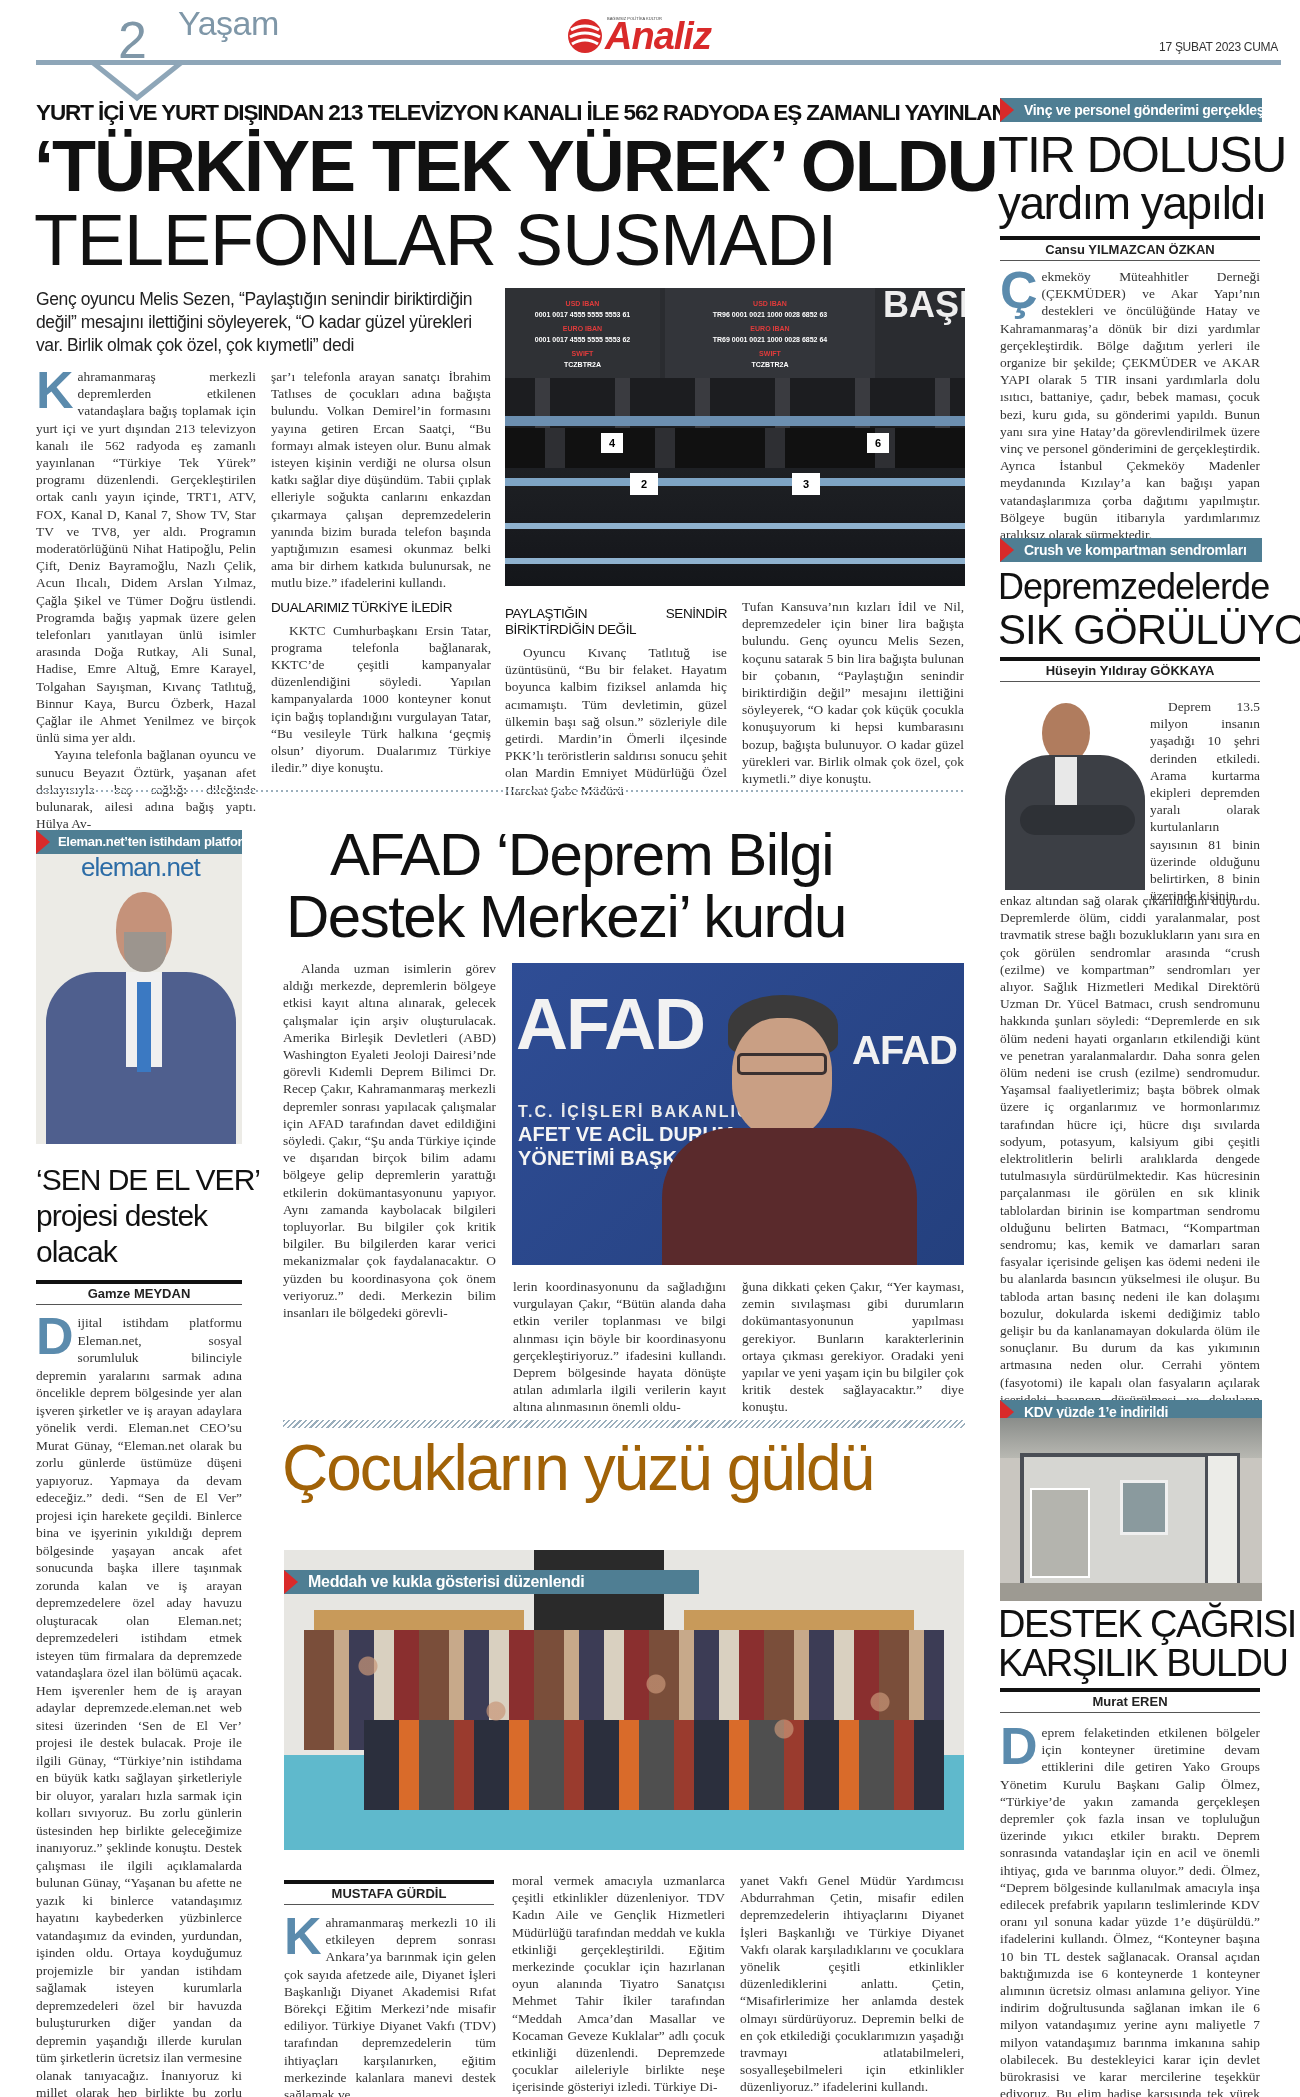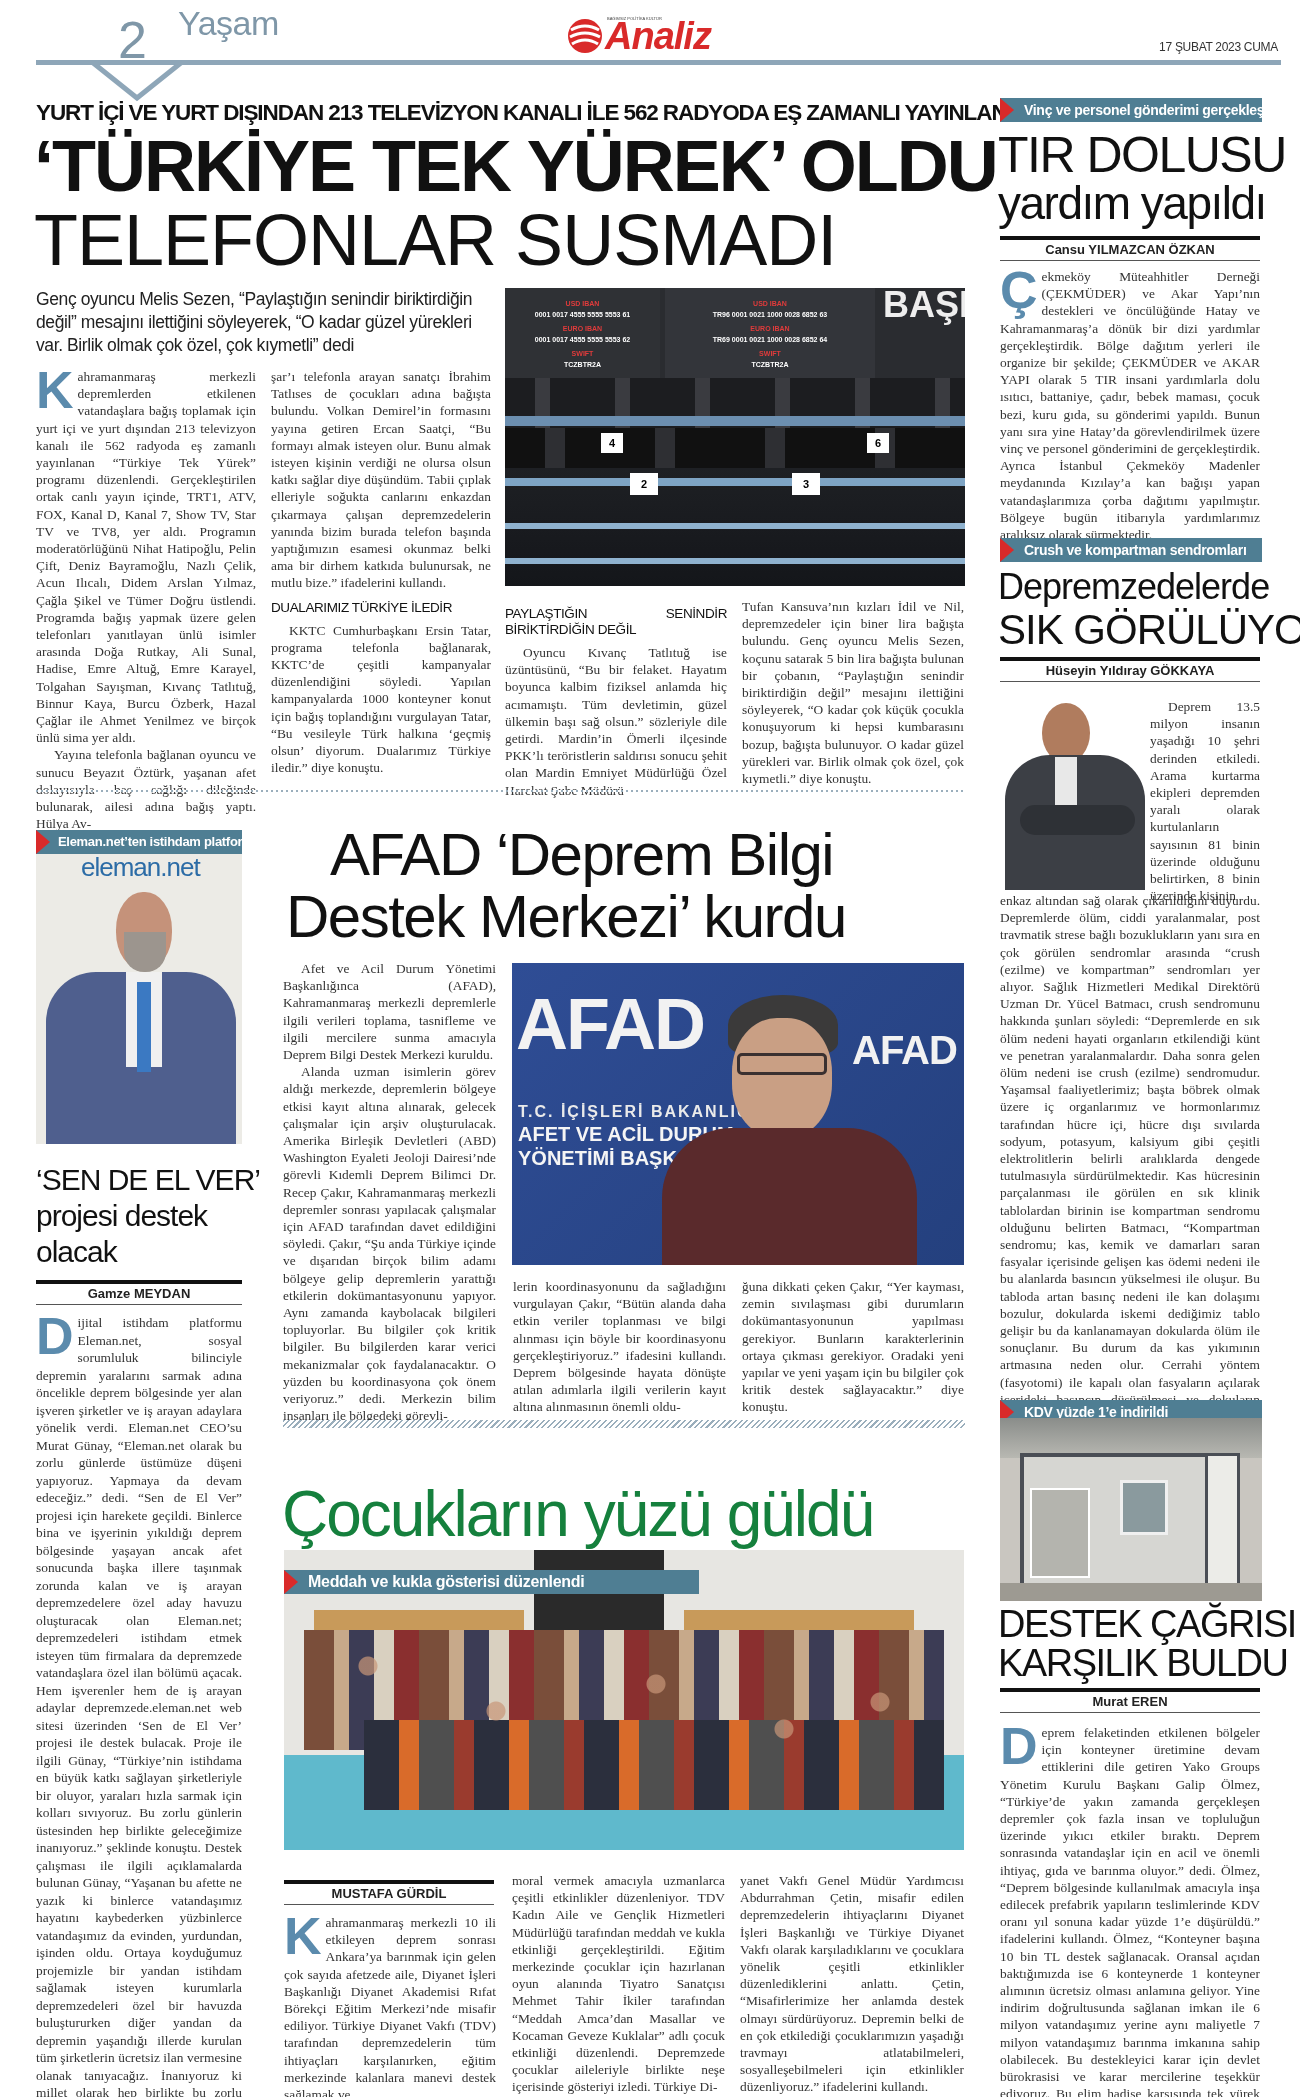--- a/index.html
+++ b/index.html
@@ -153,39 +153,38 @@
 <div class="abs sans" style="left:36px;top:1234px;font-size:30px;line-height:36px;color:#111;letter-spacing:-1px;white-space:nowrap">olacak</div>
 <div class="byline" style="left:36px;top:1280px;width:206px">Gamze MEYDAN</div>
 <div class="abs body-text" style="left:36px;top:1314px;width:206px;line-height:17.5px">
   <span class="dropcap">D</span>
   <p class="noind">ijital istihdam platformu Eleman.net, sosyal sorumluluk bilinciyle depremin yaralarını sarmak adına öncelikle deprem bölgesinde yer alan işveren şirketler ve iş arayan adaylara yönelik verdi. Eleman.net CEO’su Murat Günay, “Eleman.net olarak bu zorlu günlerde üstümüze düşeni yapıyoruz. Yapmaya da devam edeceğiz.” dedi. “Sen de El Ver” projesi için harekete geçildi. Binlerce bina ve işyerinin yıkıldığı deprem bölgesinde yaşayan ancak afet sonucunda başka illere taşınmak zorunda kalan ve iş arayan depremzedelere özel aday havuzu oluşturacak olan Eleman.net; depremzedeleri istihdam etmek isteyen tüm firmalara da depremzede vatandaşlara özel ilan bölümü açacak. Hem işverenler hem de iş arayan adaylar depremzede.eleman.net web sitesi üzerinden ‘Sen de El Ver’ projesi ile destek bulacak. Proje ile ilgili Günay, “Türkiye’nin istihdama en büyük katkı sağlayan şirketleriyle bir oluyor, yaraları hızla sarmak için kolları sıvıyoruz. Bu zorlu günlerin üstesinden hep birlikte geleceğimize inanıyoruz.” şeklinde konuştu. Destek çalışması ile ilgili açıklamalarda bulunan Günay, “Yaşanan bu afette ne yazık ki binlerce vatandaşımız hayatını kaybederken yüzbinlerce vatandaşımız da evinden, yurdundan, işinden oldu. Ortaya koyduğumuz projemizle bir yandan istihdam sağlamak isteyen kurumlarla depremzedeleri özel bir havuzda buluştururken diğer yandan da depremin yaşandığı illerde kurulan tüm şirketlerin ücretsiz ilan vermesine olanak tanıyacağız. İnanıyoruz ki millet olarak hep birlikte bu zorlu sürecin de üstesinden geleceğiz.” ifadelerini kullandı.</p>
 </div>
 
 <div class="abs sans" style="left:330px;top:822px;font-size:60px;line-height:66px;color:#111;letter-spacing:-1.5px;white-space:nowrap">AFAD ‘Deprem Bilgi</div>
 <div class="abs sans" style="left:286px;top:884px;font-size:60px;line-height:66px;color:#111;letter-spacing:-1.5px;white-space:nowrap">Destek Merkezi’ kurdu</div>
 <div class="abs body-text" style="left:283px;top:960px;width:213px">
-  <p>Afet ve Acil Durum Yönetimi Başkanlığınca (AFAD), Kahramanmaraş merkezli depremlerle ilgili verileri toplama, tasnifleme ve ilgili mercilere sunma amacıyla Deprem Bilgi Destek Merkezi kuruldu.</p>
   <p>Alanda uzman isimlerin görev aldığı merkezde, depremlerin bölgeye etkisi kayıt altına alınarak, gelecek çalışmalar için arşiv oluşturulacak. Amerika Birleşik Devletleri (ABD) Washington Eyaleti Jeoloji Dairesi’nde görevli Kıdemli Deprem Bilimci Dr. Recep Çakır, Kahramanmaraş merkezli depremler sonrası yapılacak çalışmalar için AFAD tarafından davet edildiğini söyledi. Çakır, “Şu anda Türkiye içinde ve dışarıdan birçok bilim adamı bölgeye gelip depremlerin yarattığı etkilerin dokümantasyonunu yapıyor. Aynı zamanda kaybolacak bilgileri topluyorlar. Bu bilgiler çok kritik bilgiler. Bu bilgilerden karar verici mekanizmalar çok faydalanacaktır. O yüzden bu koordinasyona çok önem veriyoruz.” dedi. Merkezin bilim insanları ile bölgedeki görevli-</p>
 </div>
 <div class="photo" style="left:512px;top:963px;width:452px;height:302px;background:linear-gradient(135deg,#2f4d95,#24407e)">
   <div class="abs sans" style="left:4px;top:20px;font-size:72px;font-weight:900;color:#f2f2f2;letter-spacing:-2px">AFAD</div>
   <div class="abs sans" style="left:340px;top:65px;font-size:40px;font-weight:900;color:#f2f2f2;letter-spacing:-1px">AFAD</div>
   <div class="abs sans" style="left:6px;top:140px;font-size:16px;font-weight:bold;color:#eaeaea;letter-spacing:2px;white-space:nowrap">T.C. İÇİŞLERİ BAKANLIĞI</div>
   <div class="abs sans" style="left:6px;top:160px;font-size:20px;font-weight:900;color:#f5f5f5;white-space:nowrap">AFET VE ACİL DURUM</div>
   <div class="abs sans" style="left:6px;top:184px;font-size:20px;font-weight:900;color:#f5f5f5;white-space:nowrap">YÖNETİMİ BAŞKANLIĞI</div>
   <div class="abs" style="left:216px;top:32px;width:110px;height:60px;border-radius:50% 50% 20% 20%;background:#3b3a3a"></div>
   <div class="abs" style="left:220px;top:55px;width:100px;height:120px;border-radius:45%;background:#c99f84"></div>
   <div class="abs" style="left:225px;top:90px;width:90px;height:22px;border:3px solid #3a3030;border-radius:5px"></div>
   <div class="abs" style="left:150px;top:165px;width:255px;height:140px;border-radius:70px 70px 0 0;background:#5a2a2c"></div>
 </div>
 <div class="abs body-text" style="left:513px;top:1278px;width:213px">lerin koordinasyonunu da sağladığını vurgulayan Çakır, “Bütün alanda daha etkin veriler toplanması ve bilgi alınması için böyle bir koordinasyonu gerçekleştiriyoruz.” ifadesini kullandı. Deprem bölgesinde hayata dönüşte atılan adımlarla ilgili verilerin kayıt altına alınmasının önemli oldu-</div>
 <div class="abs body-text" style="left:742px;top:1278px;width:222px">ğuna dikkati çeken Çakır, “Yer kayması, zemin sıvılaşması gibi durumların dokümantasyonunun yapılması gerekiyor. Bunların karakterlerinin ortaya çıkması gerekiyor. Oradaki yeni yapılar ve yeni yaşam için bu bilgiler çok kritik destek sağlayacaktır.” diye konuştu.</div>
 <div class="hatch" style="left:283px;top:1420px;width:682px"></div>
 
-<div class="abs sans" style="left:282px;top:1478px;font-size:64px;line-height:72px;color:#15803d;letter-spacing:-2px;white-space:nowrap">Çocukların yüzü güldü</div>
+<div class="abs sans" style="left:282px;top:1432px;font-size:64px;line-height:72px;color:#a16207;letter-spacing:-2px;white-space:nowrap">Çocukların yüzü güldü</div>
 <div class="photo" style="left:284px;top:1550px;width:680px;height:300px;background:#e7e6e2">
   <div class="abs" style="left:250px;top:0;width:130px;height:110px;background:#2a2a2a"></div>
   <div class="abs" style="left:30px;top:60px;width:210px;height:40px;background:#c89a5a"></div>
   <div class="abs" style="left:400px;top:60px;width:230px;height:40px;background:#c89a5a"></div>
   <div class="abs" style="left:0;top:205px;width:680px;height:95px;background:#5fb9cc"></div>
   <div class="abs" style="left:20px;top:80px;width:640px;height:120px;background:repeating-linear-gradient(90deg,#7a4e3a 0 30px,#c7a98a 30px 45px,#3c3c55 45px 70px,#d9d0c0 70px 90px,#8a2f2f 90px 115px)"></div>
   <div class="abs" style="left:80px;top:170px;width:580px;height:90px;background:repeating-linear-gradient(90deg,#2b2f3d 0 35px,#d96b2a 35px 55px,#4f4f4f 55px 90px,#9a3b2e 90px 110px)"></div>
   <div class="abs" style="left:20px;top:80px;width:640px;height:180px;background:radial-gradient(circle at 10% 20%,rgba(200,150,120,.7) 0 9px,transparent 10px),radial-gradient(circle at 30% 45%,rgba(200,150,120,.7) 0 9px,transparent 10px),radial-gradient(circle at 55% 30%,rgba(200,150,120,.7) 0 9px,transparent 10px),radial-gradient(circle at 75% 55%,rgba(200,150,120,.7) 0 9px,transparent 10px),radial-gradient(circle at 90% 40%,rgba(200,150,120,.7) 0 9px,transparent 10px)"></div>
 </div>
 <div class="tag" style="left:284px;top:1570px;width:415px;font-size:16px"><span class="arrow"></span><span>Meddah ve kukla gösterisi düzenlendi</span></div>

